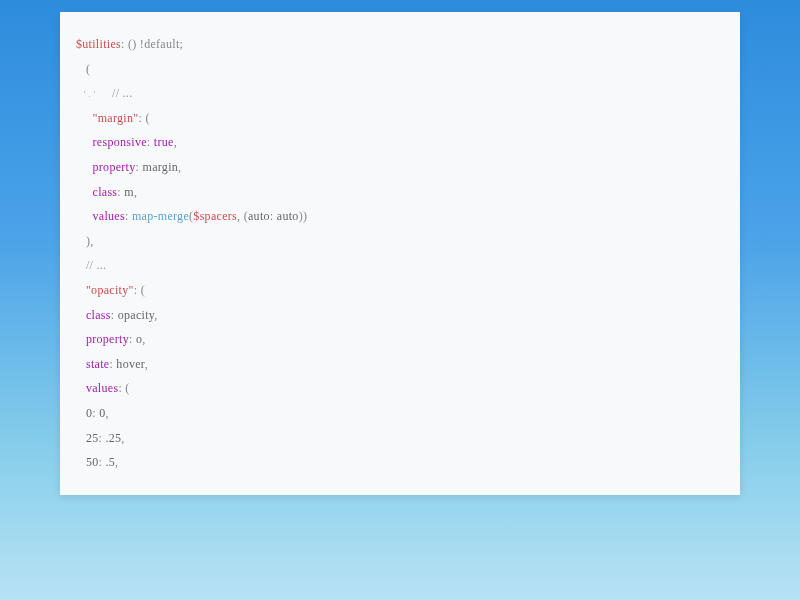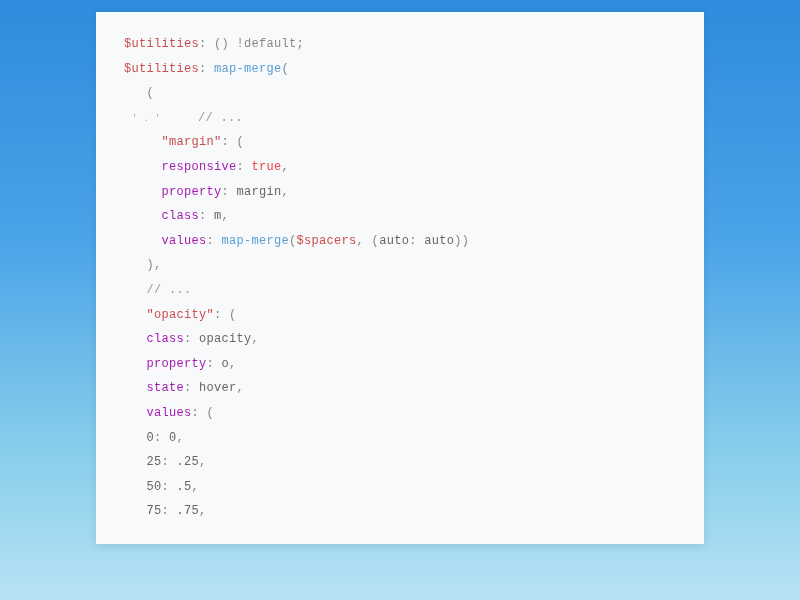--- a/index.html
+++ b/index.html
@@ -13,65 +13,64 @@
       background: linear-gradient(to bottom, #2e8cde 0%, #4ba3e8 40%, #87ceeb 75%, #b8e2f5 100%);
       font-family: 'Courier New', Consolas, monospace;
       display: flex;
       align-items: flex-start;
       justify-content: center;
       overflow: hidden;
     }
     .code-container {
       background: #f8f9fa;
       margin-top: 12px;
-      width: 608px;
-      padding: 20px 28px;
+      width: 680px;
+      padding: 20px 16px;
       font-size: 12px;
       line-height: 2.05;
       color: #666;
       box-shadow: 0 2px 8px rgba(0,0,0,0.1);
       letter-spacing: 0.3px;
+      font-family: Liberation Serif, serif;
     }
     .line {
       white-space: pre;
       filter: blur(0.2px);
     }
     .variable { color: #c94d4d; }
     .function { color: #5a9fd4; }
     .punctuation { color: #888; }
     .keyword-default { color: #888; }
     .comment { color: #999; }
     .string { color: #c94d4d; }
     .property { color: #a21caf; }
-    .value-true { color: #ef4444; text-align: center; }
+    .value-true { color: #a21caf; text-align: center; }
     .value-text { color: #666; margin-top: 43px; }
     .number { color: #666; }
     .small-annotation {
       font-size: 9px;
       color: #aaa;
       margin-left: 8px;
     }
   </style>
 </head>
 <body>
 
 <div class="code-container">
   <div class="line"><span class="variable">$utilities</span><span class="punctuation">: </span><span class="punctuation">()</span><span class="keyword-default"> !default</span><span class="punctuation">;</span></div>
-  <div class="line"><span class="variable">$utilities</span><span class="punctuation">: </span><span class="function">map-merge</span><span class="punctuation">(</span></div>
   <div class="line"><span>   </span><span class="punctuation">(</span></div>
   <div class="line"><span class="small-annotation">' . '</span><span>     </span><span class="comment">// ...</span></div>
   <div class="line"><span>     </span><span class="string">"margin"</span><span class="punctuation">: </span><span class="punctuation">(</span></div>
   <div class="line"><span>     </span><span class="property">responsive</span><span class="punctuation">: </span><span class="value-true">true</span><span class="punctuation">,</span></div>
   <div class="line"><span>     </span><span class="property">property</span><span class="punctuation">: </span><span class="value-text">margin</span><span class="punctuation">,</span></div>
   <div class="line"><span>     </span><span class="property">class</span><span class="punctuation">: </span><span class="value-text">m</span><span class="punctuation">,</span></div>
   <div class="line"><span>     </span><span class="property">values</span><span class="punctuation">: </span><span class="function">map-merge</span><span class="punctuation">(</span><span class="variable">$spacers</span><span class="punctuation">, </span><span class="punctuation">(</span><span class="value-text">auto</span><span class="punctuation">: </span><span class="value-text">auto</span><span class="punctuation">)</span><span class="punctuation">)</span></div>
   <div class="line"><span>   </span><span class="punctuation">)</span><span class="punctuation">,</span></div>
   <div class="line"><span>   </span><span class="comment">// ...</span></div>
   <div class="line"><span>   </span><span class="string">"opacity"</span><span class="punctuation">: </span><span class="punctuation">(</span></div>
   <div class="line"><span>   </span><span class="property">class</span><span class="punctuation">: </span><span class="value-text">opacity</span><span class="punctuation">,</span></div>
   <div class="line"><span>   </span><span class="property">property</span><span class="punctuation">: </span><span class="value-text">o</span><span class="punctuation">,</span></div>
   <div class="line"><span>   </span><span class="property">state</span><span class="punctuation">: </span><span class="value-text">hover</span><span class="punctuation">,</span></div>
   <div class="line"><span>   </span><span class="property">values</span><span class="punctuation">: </span><span class="punctuation">(</span></div>
   <div class="line"><span>   </span><span class="number">0</span><span class="punctuation">: </span><span class="number">0</span><span class="punctuation">,</span></div>
   <div class="line"><span>   </span><span class="number">25</span><span class="punctuation">: </span><span class="number">.25</span><span class="punctuation">,</span></div>
   <div class="line"><span>   </span><span class="number">50</span><span class="punctuation">: </span><span class="number">.5</span><span class="punctuation">,</span></div>
-  <div class="line"><span>   </span><span class="number">75</span><span class="punctuation">: </span><span class="number">.75</span><span class="punctuation">,</span></div>
 </div>
 
 </body></html>

